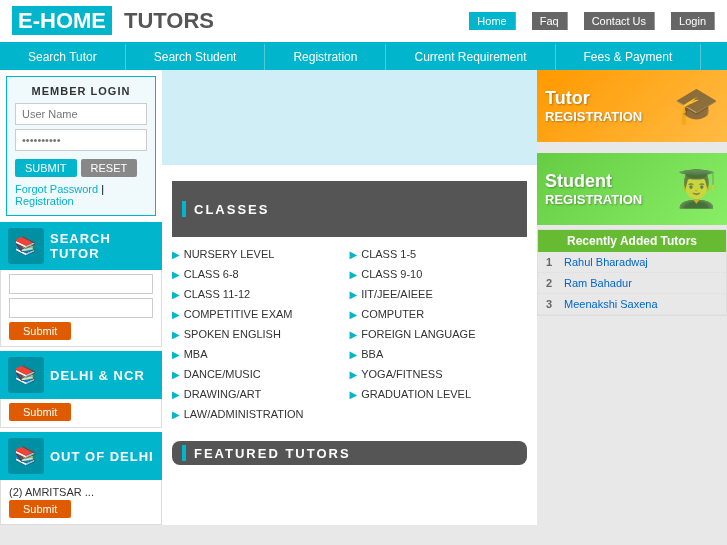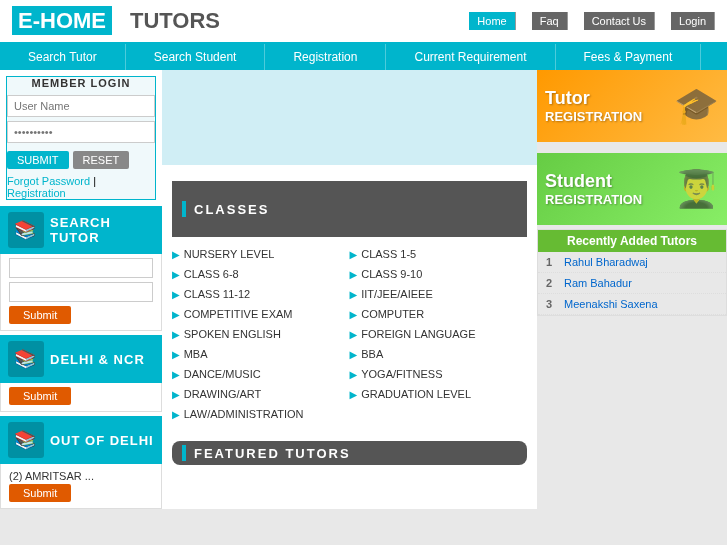--- a/index.html
+++ b/index.html
@@ -1,36 +1,36 @@
 <!DOCTYPE html>
 <html><head>
   <meta charset="utf-8">
   <style>
     * { margin: 0; padding: 0; box-sizing: border-box; }
     body { font-family: Arial, sans-serif; font-size: 12px; background: #e8e8e8; width: 727px; }
 
     
     #header { background: white; padding: 8px 12px; display: flex; align-items: center; justify-content: space-between; border-bottom: 2px solid #00b5cc; }
     #logo { font-size: 22px; font-weight: bold; }
-    #logo .e-home { color: #00b5cc; background: #00b5cc; color: white; padding: 2px 6px; margin-right: 2px; }
-    #logo .tutors { color: #555; margin-left: 16px; }
+    #logo .e-home { color: #00b5cc; background: #00b5cc; color: white; padding: 2px 6px; margin-right: 12px; }
+    #logo .tutors { color: #555; }
     #top-nav { display: flex; gap: 16px; }
     .top-nav-item { background: #666; color: white; font-size: 11px; padding: 3px 8px; cursor: pointer; border-right: 1px solid #999; }
     .top-nav-item.active { background: #00b5cc; }
 
     
     #main-nav { background: #00b5cc; display: flex; padding: 0; }
     .nav-item { color: white; font-size: 12px; padding: 6px 28px; cursor: pointer; border-right: 1px solid rgba(255,255,255,0.3); white-space: nowrap; }
 
     
     #content { display: flex; gap: 0; }
 
     
     #sidebar { width: 162px; min-width: 162px; background: white; }
-    .member-login-box { border: 1px solid #00b5cc; margin: 6px; background: #f0f9fb; }
+    .member-login-box { border: 1px solid #00b5cc; margin: 6px; padding: 8px; background: #f0f9fb; }
     .member-login-title { text-align: center; color: #333; font-size: 11px; font-weight: bold; margin-bottom: 6px; letter-spacing: 1px; }
     .login-input { width: 100%; border: 1px solid #ccc; padding: 4px 6px; margin-bottom: 4px; font-size: 11px; color: #999; }
     .login-buttons { display: flex; gap: 4px; margin-top: 4px; }
     .btn-submit { background: #00b5cc; color: white; border: none; padding: 3px 10px; font-size: 11px; cursor: pointer; border-radius: 2px; }
     .btn-reset { background: #888; color: white; border: none; padding: 3px 10px; font-size: 11px; cursor: pointer; border-radius: 2px; }
     .login-links { margin-top: 6px; font-size: 11px; }
     .login-links a { color: #00b5cc; text-decoration: none; }
 
     .sidebar-section { background: #00b5cc; margin: 4px 0 0 0; padding: 6px 8px; display: flex; align-items: center; gap: 6px; }
     .sidebar-section-title { color: white; font-weight: bold; font-size: 13px; letter-spacing: 1px; }

